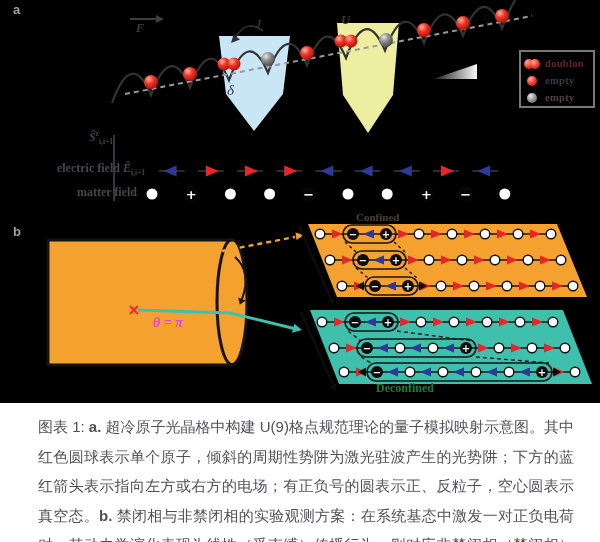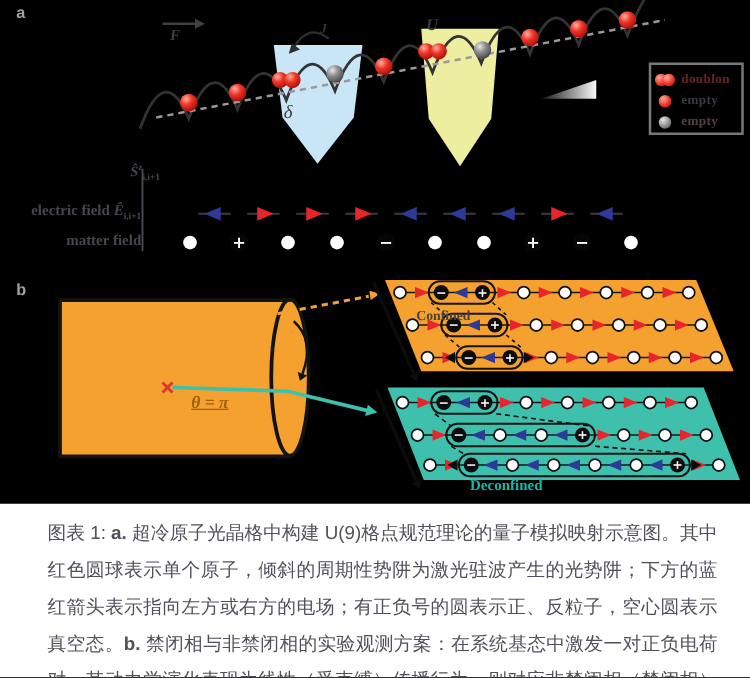--- a/index.html
+++ b/index.html
@@ -9,27 +9,27 @@
   .lbl{position:absolute;white-space:nowrap;}
   .panel-letter{font:bold 13px "Liberation Sans",sans-serif;color:#a0a0a0;}
   #a-label{left:13px;top:2px;}
   #b-label{left:13px;top:224px;}
   .mathit{font-family:"Liberation Serif",serif;font-style:italic;}
   #force-label{left:136px;top:21px;font:italic bold 12px "Liberation Serif",serif;color:#3e3e3e;}
   #j-label{left:256px;top:17px;font:italic bold 11px "Liberation Serif",serif;color:#343434;}
   #u-label{left:341px;top:12px;font:italic bold 13px "Liberation Serif",serif;color:#3a3a3a;}
   #delta-label{left:227px;top:82px;font:italic 15px "Liberation Serif",serif;color:#3c3c40;}
   .fieldlbl{left:0;width:113px;text-align:right;font:bold 12px "Liberation Serif",serif;color:#46464e;}
-  #spin-row{top:129px;font-size:11.5px;margin-left:15px;}
-  #efield-row{top:161px;}
-  #matter-row{top:185px;}
+  #spin-row{top:129px;font-size:11.5px;}
+  #efield-row{top:161px;margin-left:32px;}
+  #matter-row{top:185px;padding-left:24px;}
   .fieldlbl sup,.fieldlbl sub{font-size:7.5px;}
-  #theta-label{left:153px;top:315px;font:italic bold 14px "Liberation Serif",serif;color:#a16207;text-decoration:underline;}
-  #confined-label{left:333px;top:211px;font:bold 11px "Liberation Serif",serif;color:#4a4138;margin-top:36px;}
-  #deconfined-label{left:376px;top:381px;font:bold 12px "Liberation Serif",serif;color:#14b8a6;}
+  #theta-label{left:153px;top:315px;font:italic bold 14px "Liberation Serif",serif;color:#d946ef;}
+  #confined-label{left:356px;top:211px;font:bold 11px "Liberation Serif",serif;color:#4a4138;}
+  #deconfined-label{left:376px;top:381px;font:bold 12px "Liberation Serif",serif;color:#15803d;}
   #legend-box{position:absolute;left:519px;top:50px;width:76px;height:58px;border:2px solid #787878;box-sizing:border-box;padding:3px 17px 0 3px;}
   .lg-row{display:flex;align-items:center;height:17px;}
   .lg-ic{position:relative;width:21px;height:12px;flex:0 0 21px;}
   .lg-ball{position:absolute;top:1px;width:10px;height:10px;border-radius:50%;}
   .lg-ball.red{background:radial-gradient(circle at 35% 30%,#ffab9b,#ee3326 55%,#a80e08);}
   .lg-ball.gray{background:radial-gradient(circle at 35% 30%,#e6e6e6,#8d8d8d 55%,#474747);}
   .lg-ball.b1{left:0;} .lg-ball.b2{left:6px;} .lg-ball.single{left:3px;}
   .lg-lb{font:bold 10.5px "Liberation Serif",serif;letter-spacing:.3px;}
   #caption{position:absolute;left:0;top:403px;width:600px;height:139px;background:#ffffff;box-sizing:border-box;
     padding:9px 26px 0 38px;font:15px/29.5px "Liberation Sans",sans-serif;color:#50505a;text-align:justify;}

